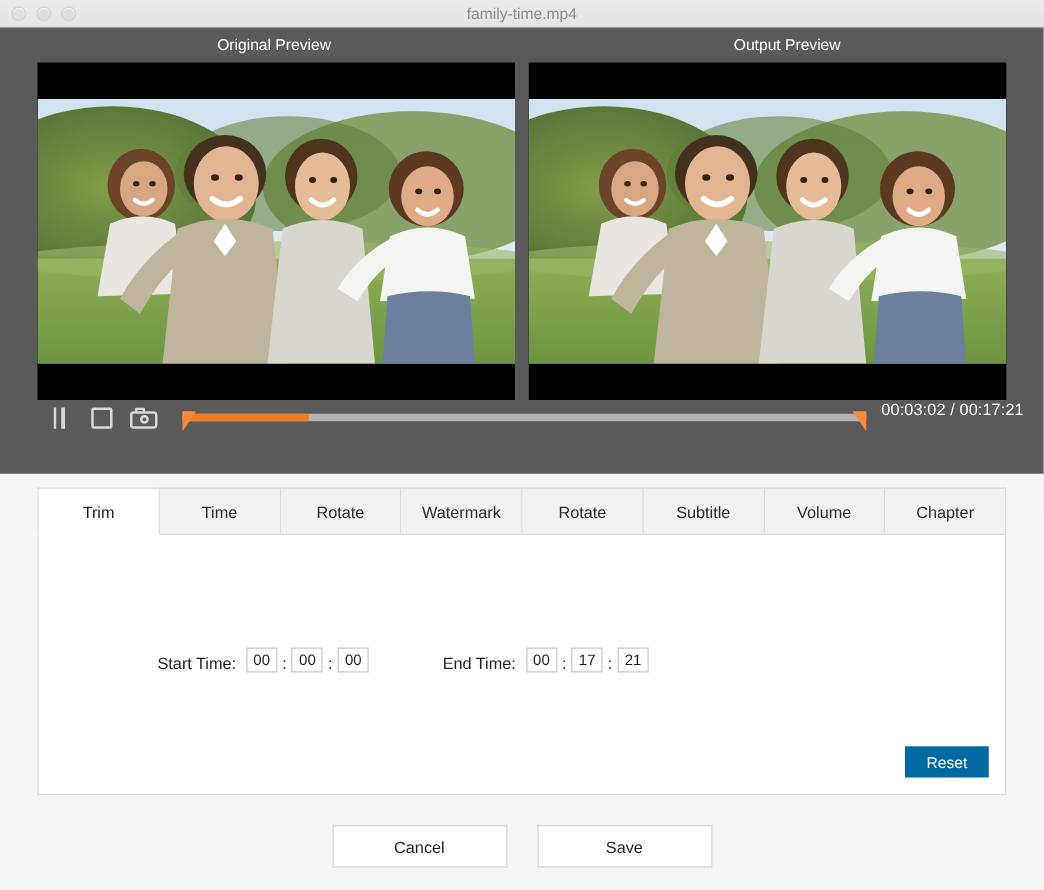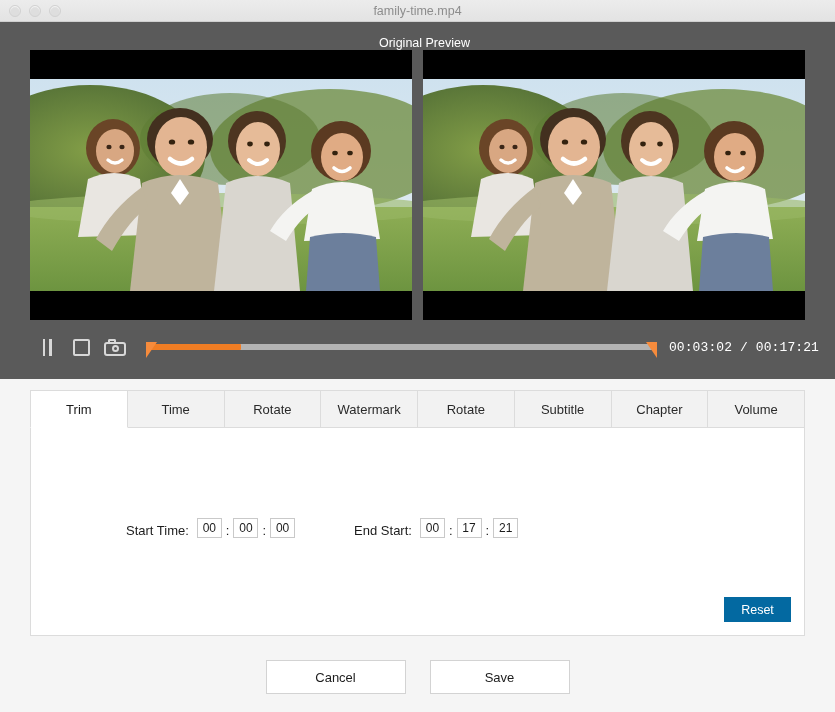--- a/index.html
+++ b/index.html
@@ -42,21 +42,21 @@
 
   
   .preview-region {
     background: #5a5a5a;
     height: 357px;
     position: relative;
   }
   .preview-labels {
     display: flex;
     height: 28px;
-    align-items: flex-end;
+    align-items: center;
     margin-left: 20px;
   }
   .preview-label {
     flex: 1;
     text-align: center;
     color: #ffffff;
     font-size: 12.5px;
   }
   .preview-label.left  { margin-left: -6px; }
   .preview-label.right { margin-left: 0px; }
@@ -80,25 +80,24 @@
     top: 29px;
     width: 382px;
     height: 212px;
     overflow: hidden;
   }
   .video-img svg { display: block; width: 100%; height: 100%; }
 
   
   .playbar {
     display: flex;
-    align-items: center;
+    align-items: flex-start;
     height: 54px;
     padding: 0 16px 0 30px;
     gap: 0;
-    font-family: Liberation Mono, monospace;
   }
   .ctrl-btn {
     width: 34px; height: 28px;
     display: flex; align-items: center; justify-content: center;
     cursor: pointer;
   }
   .icon-pause { display: flex; gap: 4px; }
   .icon-pause i { display: block; width: 2.5px; height: 17px; background: #d8d8d8; }
   .icon-stop {
     width: 17px; height: 17px;
@@ -276,20 +275,21 @@
     <span class="tl-dot"></span>
     <span class="tl-dot"></span>
   </div>
   <div class="win-title">family-time.mp4</div>
 </div>
 
 <div class="preview-region">
 
   <div class="preview-labels">
     <div class="preview-label left">Original Preview</div>
+    <div class="preview-label right">Output  Preview</div>
   </div>
 
   <div class="panes">
 
     <div class="pane">
       <div class="video-img">
         <svg viewBox="0 0 382 212" preserveAspectRatio="none">
           <defs>
             <linearGradient id="skyA" x1="0" y1="0" x2="0" y2="1">
               <stop offset="0%" stop-color="#cfe2ef"></stop>
@@ -434,41 +434,41 @@
 
 <div class="editor">
 
   <div class="tabs">
     <div class="tab active">Trim</div>
     <div class="tab">Time</div>
     <div class="tab">Rotate</div>
     <div class="tab">Watermark</div>
     <div class="tab">Rotate</div>
     <div class="tab">Subtitle</div>
+    <div class="tab">Volume</div>
     <div class="tab">Chapter</div>
-    <div class="tab">Volume</div>
   </div>
 
   <div class="panel">
 
     <div class="trim-row">
 
       <div class="field-group">
         <span class="field-label">Start Time:</span>
         <input class="tbox" type="text" value="00" style="">
         <span class="colon">:</span>
         <input class="tbox" type="text" value="00" style="">
         <span class="colon">:</span>
         <input class="tbox" type="text" value="00" style="">
       </div>
 
       <div class="gap-end"></div>
 
       <div class="field-group">
-        <span class="field-label">End Start:</span>
+        <span class="field-label">End Time:</span>
         <input class="tbox" type="text" value="00" style="">
         <span class="colon">:</span>
         <input class="tbox" type="text" value="17" style="">
         <span class="colon">:</span>
         <input class="tbox" type="text" value="21" style="">
       </div>
 
       <div class="gap-len"></div>
 
 

